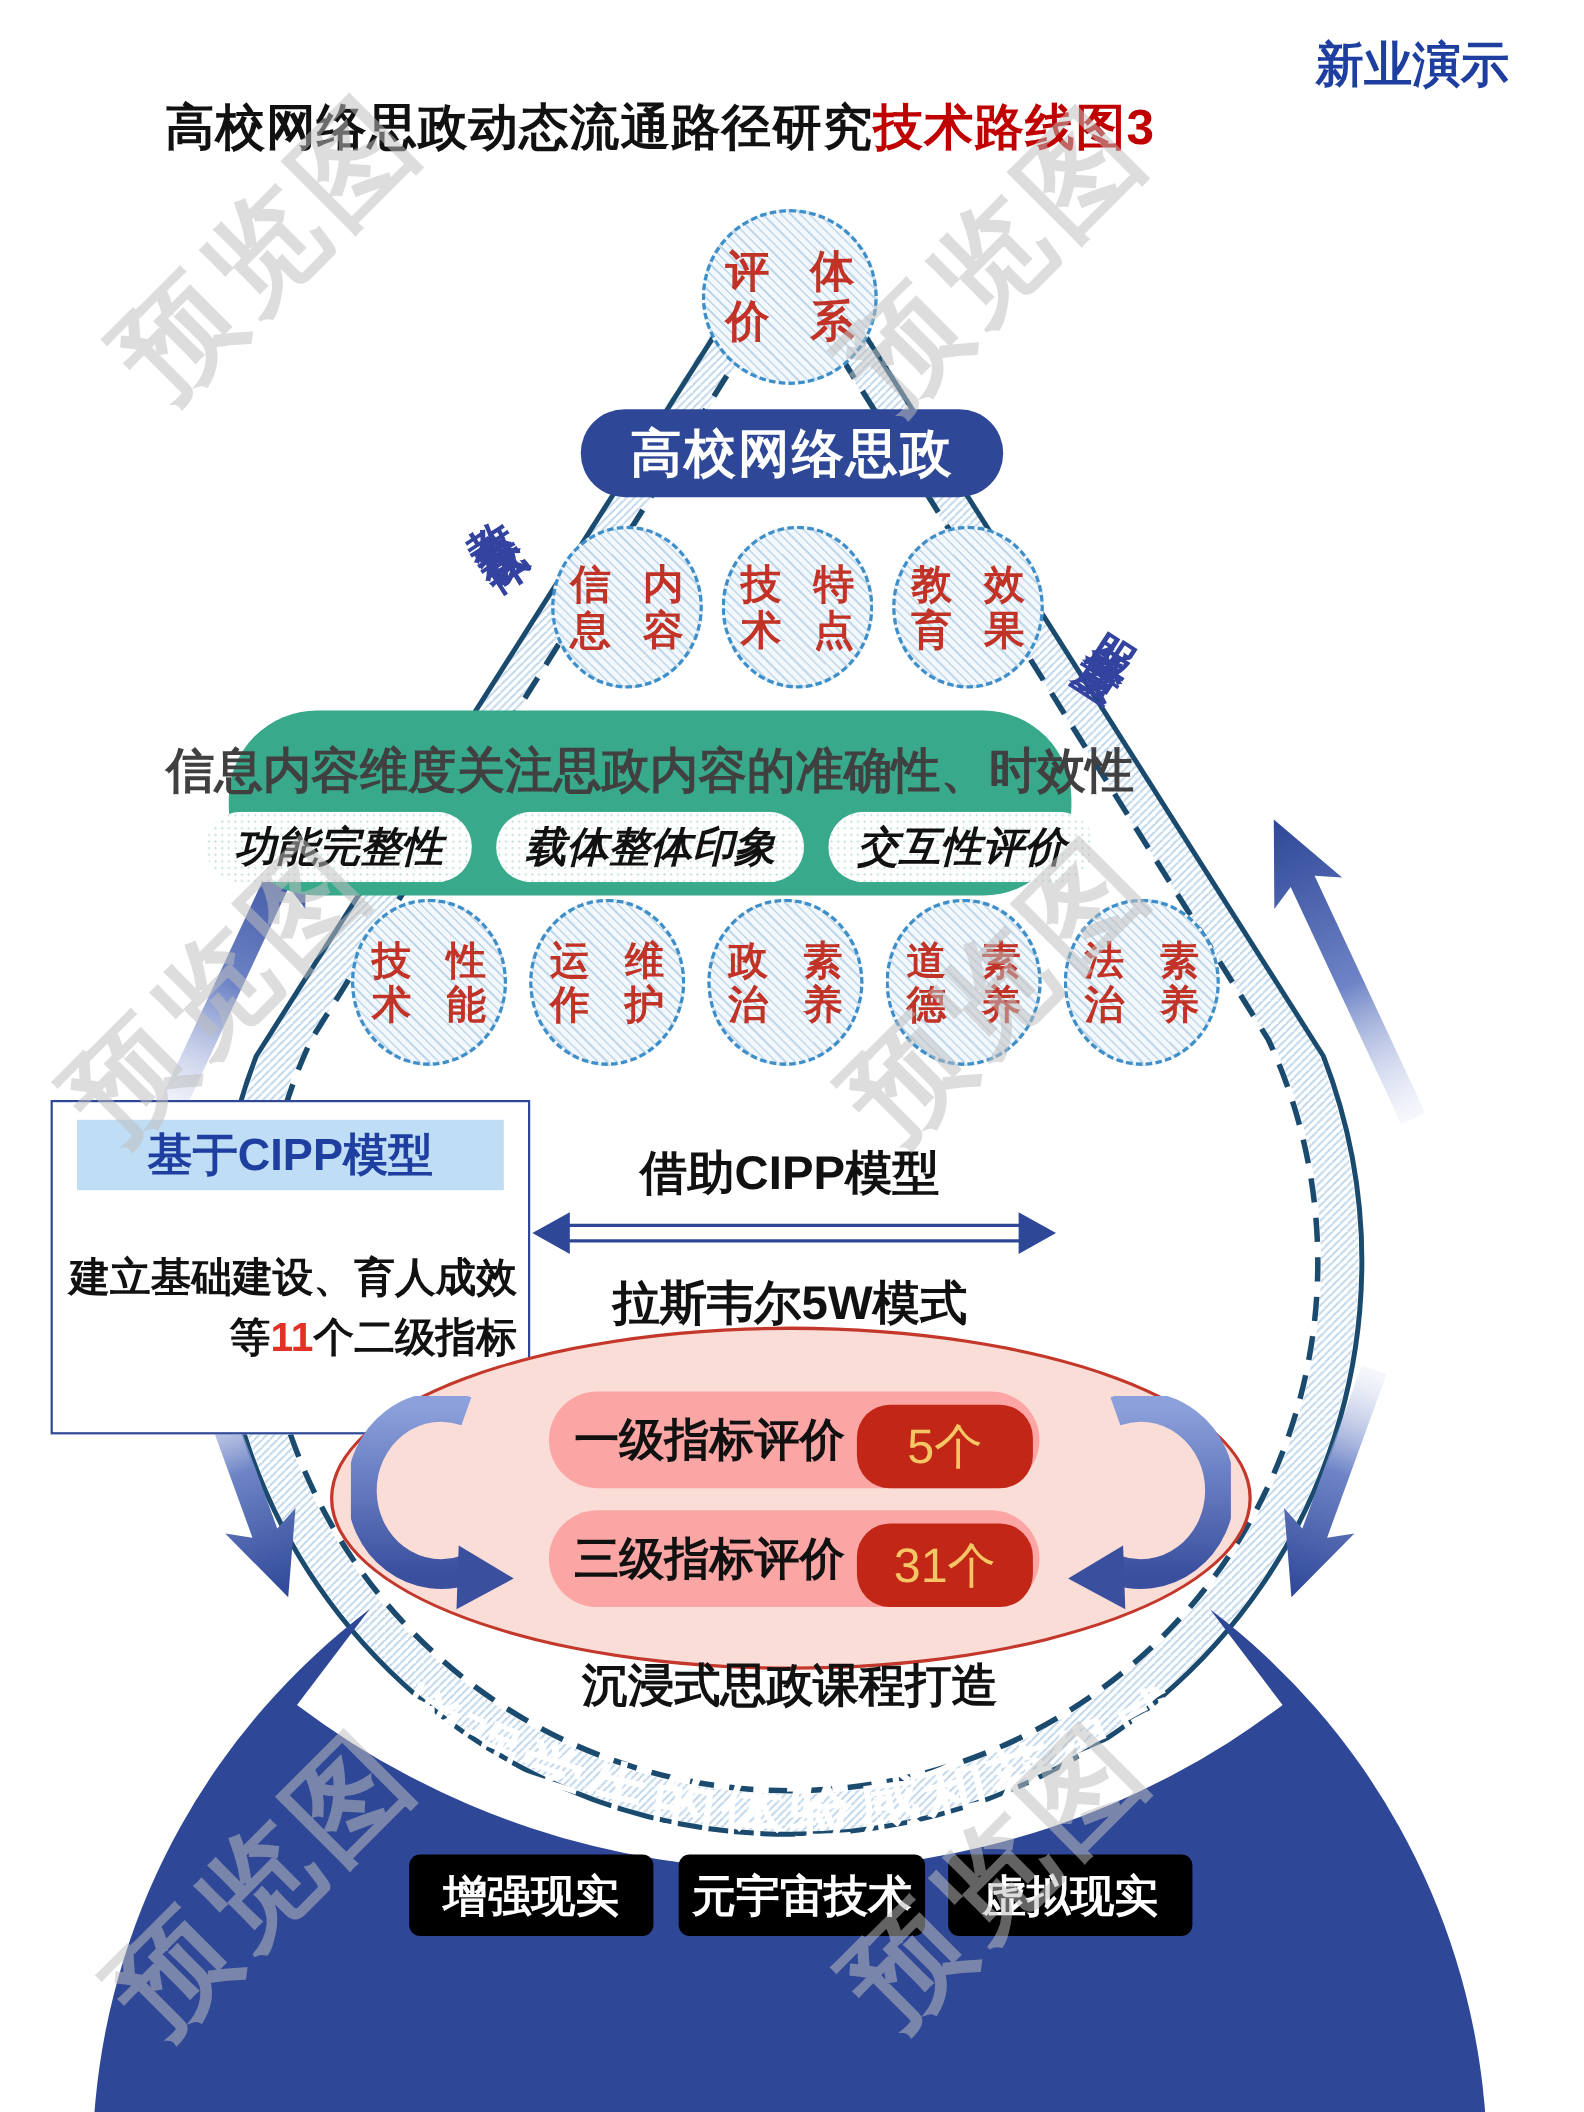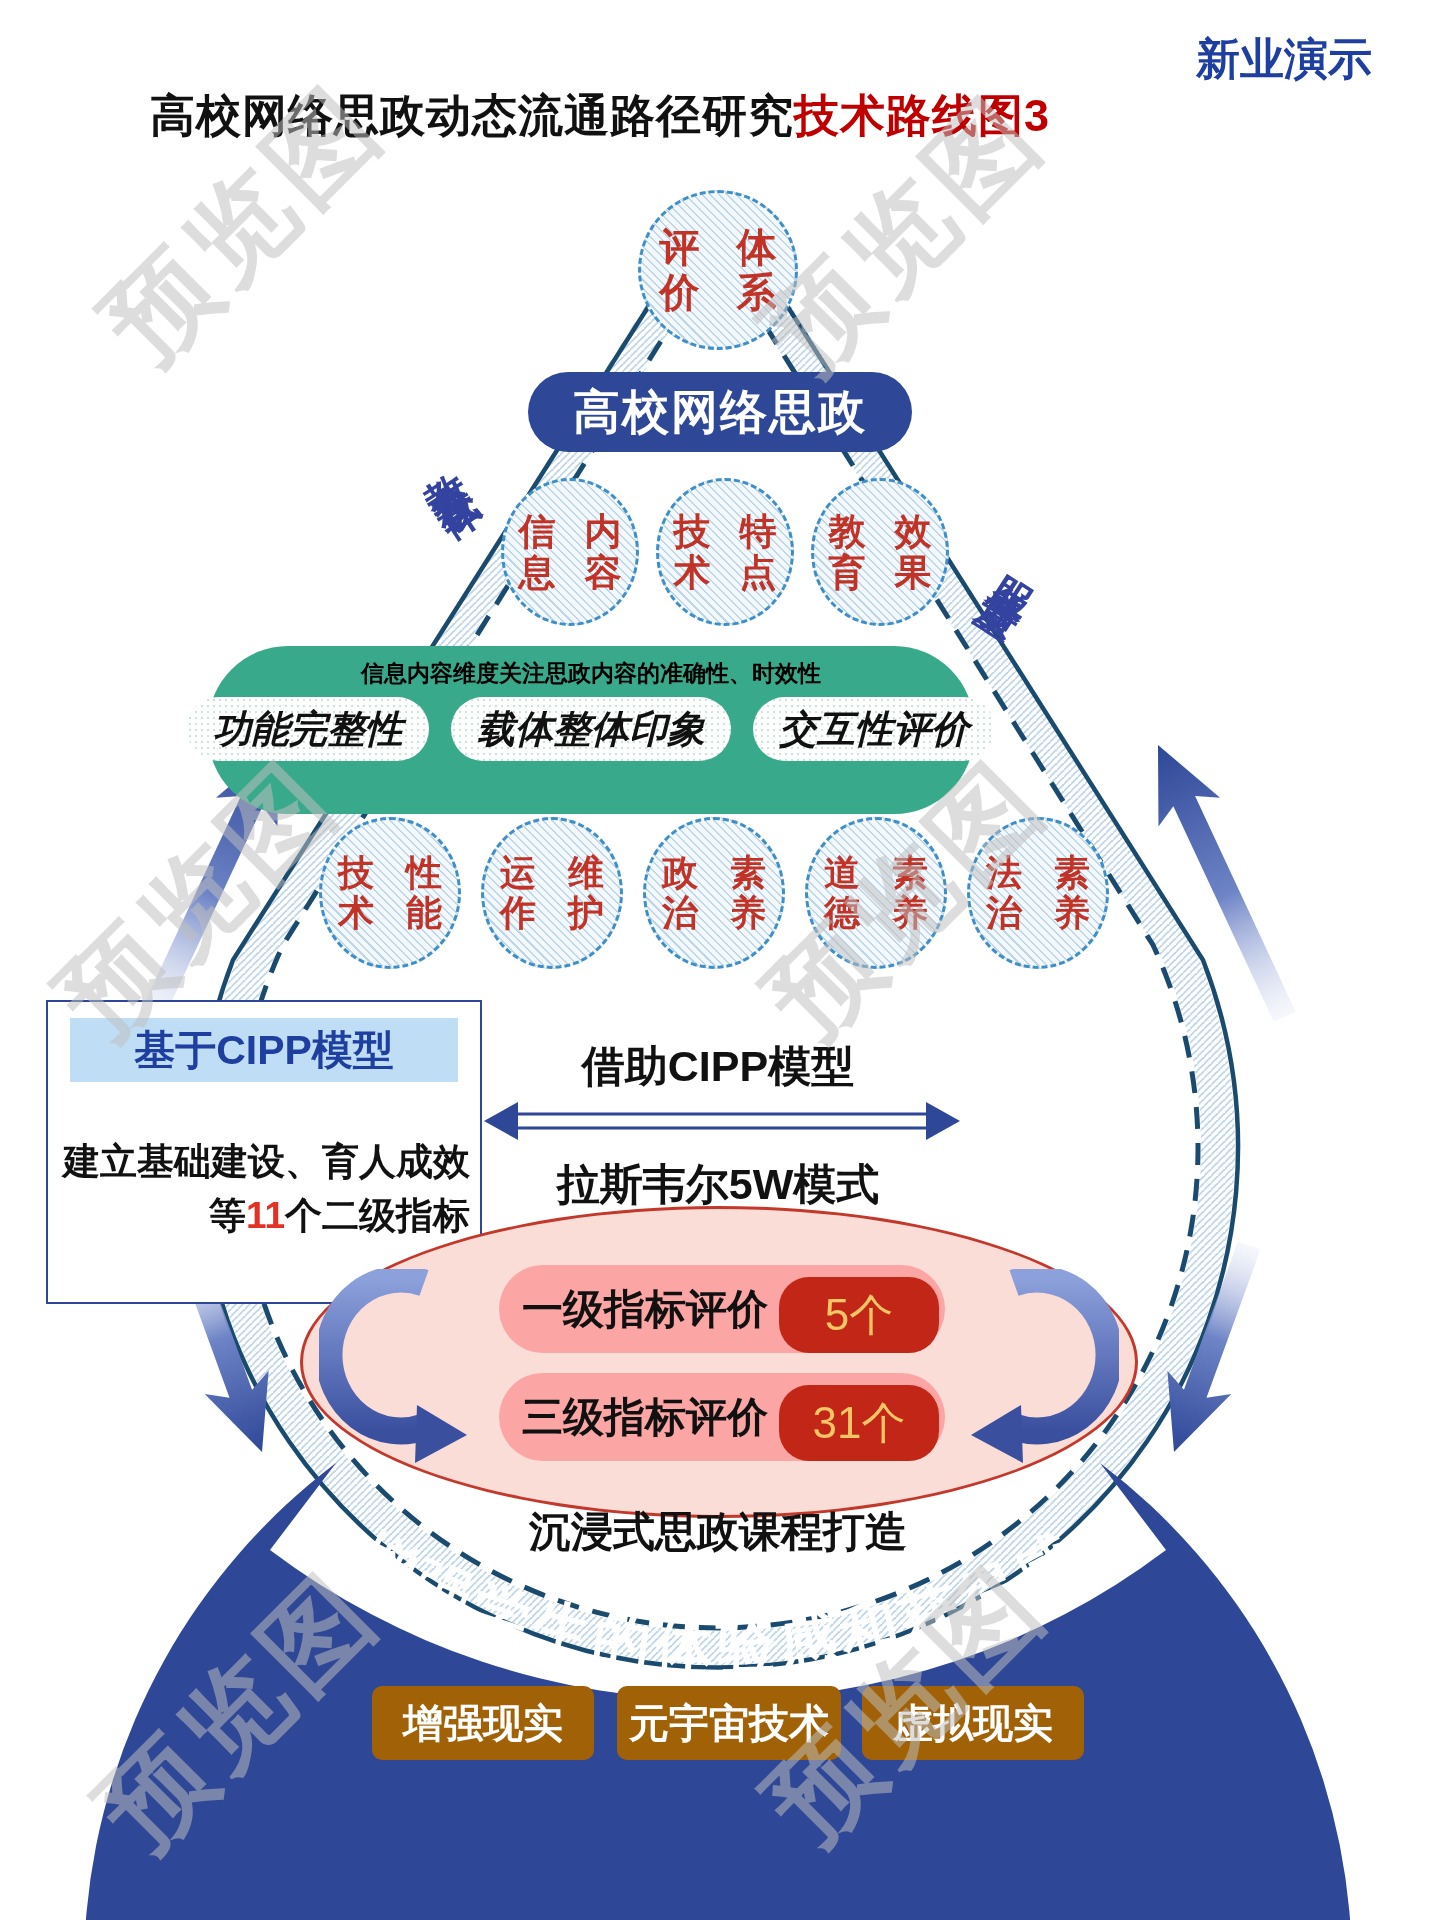--- a/index.html
+++ b/index.html
@@ -33,21 +33,21 @@
             font-weight:bold;z-index:2;letter-spacing:2px;}
 
   .edge-label{z-index:2;writing-mode:vertical-rl;font-size:42px;font-weight:bold;color:#33439F;
               letter-spacing:8px;}
   .edge-left{left:398px;top:448px;transform:rotate(-33deg);}
   .edge-right{left:1002px;top:552px;transform:rotate(33deg);}
 
   
   .green-panel{left:208px;top:646px;width:766px;height:168px;background:#39A98C;border-radius:80px;
                z-index:2;display:flex;flex-direction:column;align-items:center;}
-  .green-title{margin-top:12px;color:#000000;font-size:23px;font-weight:bold;white-space:nowrap;}
+  .green-title{margin-top:25px;color:#404040;font-size:44px;font-weight:bold;white-space:nowrap;}
   .green-pills{margin-top:8px;display:flex;gap:22px;}
   .gpill{height:64px;border-radius:32px;background:
          radial-gradient(rgba(160,205,190,.55) 1px,rgba(255,255,255,0) 1.2px) 0 0/6px 6px,#fff;
          display:flex;align-items:center;justify-content:center;padding:0 26px;
          color:#111;font-size:38px;font-weight:bold;white-space:nowrap;font-style:italic;}
 
   
   .wbox{background:#fff;border:2px solid #2E4797;z-index:2;display:flex;flex-direction:column;}
   .box-cipp{left:46px;top:1000px;width:436px;height:304px;}
   .box-5w{left:962px;top:1024px;width:438px;height:216px;}
@@ -69,21 +69,21 @@
   .ind-chip{width:160px;height:76px;margin-right:6px;border-radius:30px;background:#C22616;
             display:flex;align-items:center;justify-content:center;color:#F5C666;
             font-size:44px;font-weight:normal;margin-top:12px;}
   .cyc{position:absolute;z-index:1;}
   .cyc-r{transform:scaleX(-1);}
 
   .immersive{left:418px;top:1504px;width:600px;text-align:center;font-size:42px;font-weight:bold;
              color:#111;z-index:2;white-space:nowrap;}
 
   
-  .tag{top:1686px;height:74px;background:#a16207;border-radius:10px;z-index:3;
+  .tag{top:1686px;height:74px;background:#000000;border-radius:10px;z-index:3;
        display:flex;align-items:center;justify-content:center;color:#fff;font-size:40px;
        font-weight:bold;white-space:nowrap;}
 </style>
 </head>
 <body>
 
 <div id="stage">
 
   <svg class="abs" style="left:0;top:0;z-index:0" width="1440" height="1920" viewBox="0 0 1440 1920">
     <defs>

